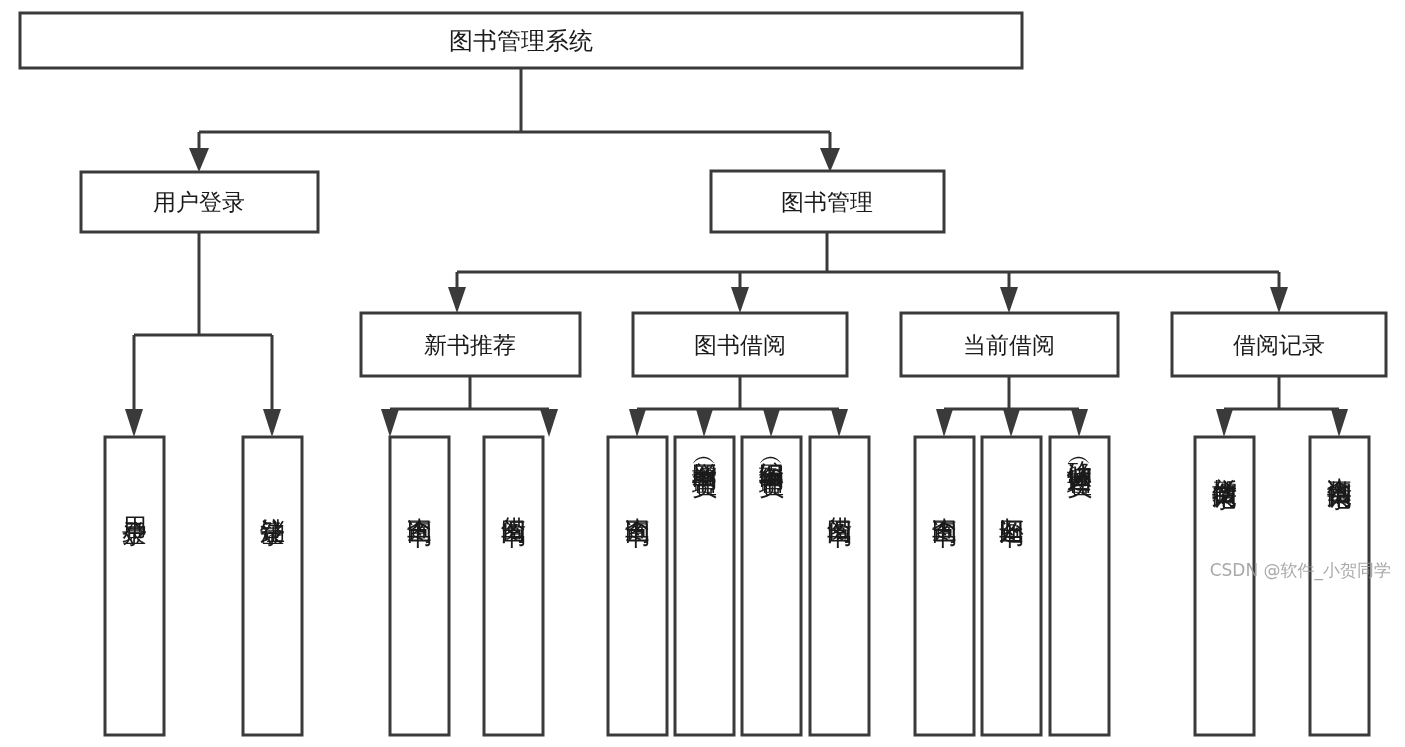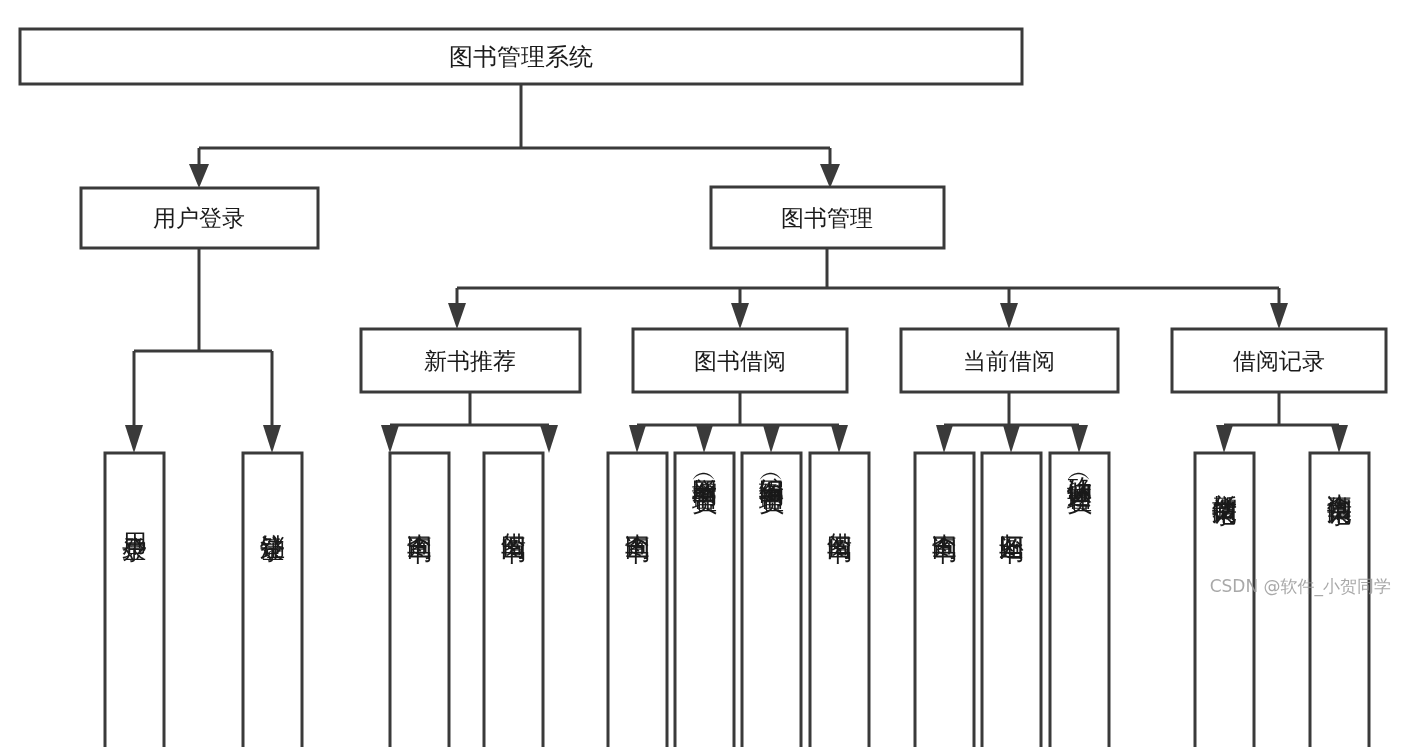--- a/index.html
+++ b/index.html
@@ -11,21 +11,21 @@
   body {
     width: 1405px;
     height: 747px;
     position: relative;
     overflow: hidden;
     font-family: "DejaVu Sans", "Liberation Sans", sans-serif;
   }
   #diagram-root {
     position: absolute;
     left: 0;
-    top: 16px;
+    top: 0;
     width: 1405px;
     height: 588px;
   }
   svg.flow {
     display: block;
     width: 1405px;
     height: 747px;
   }
   .node-rect {
     fill: #ffffff;

